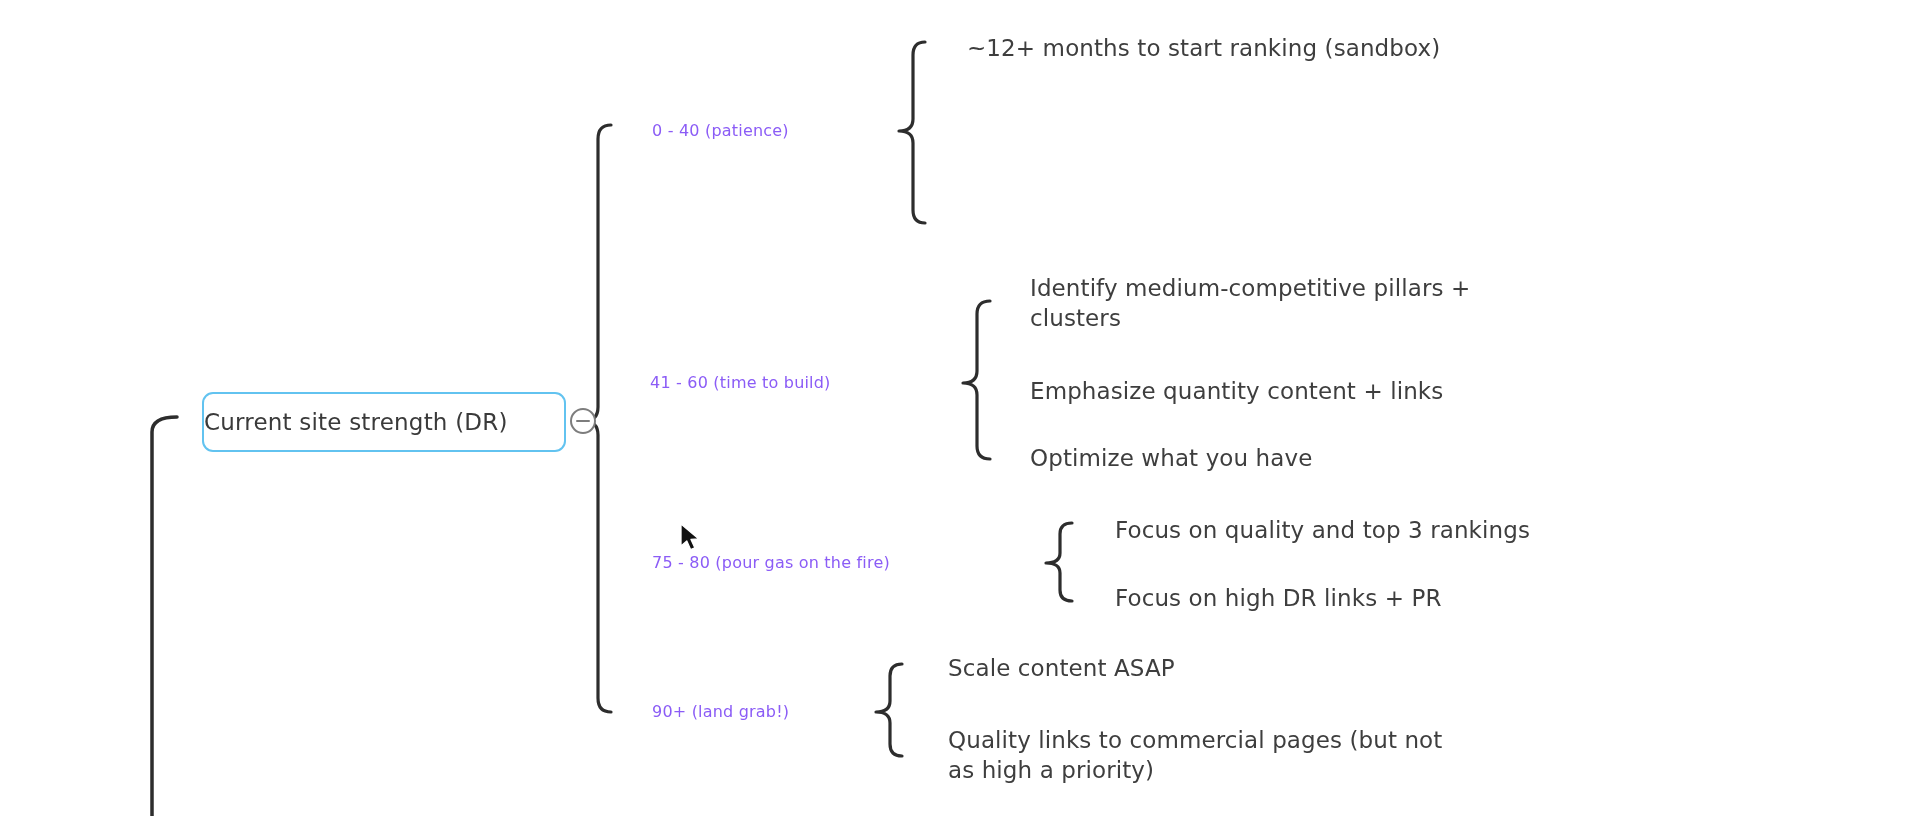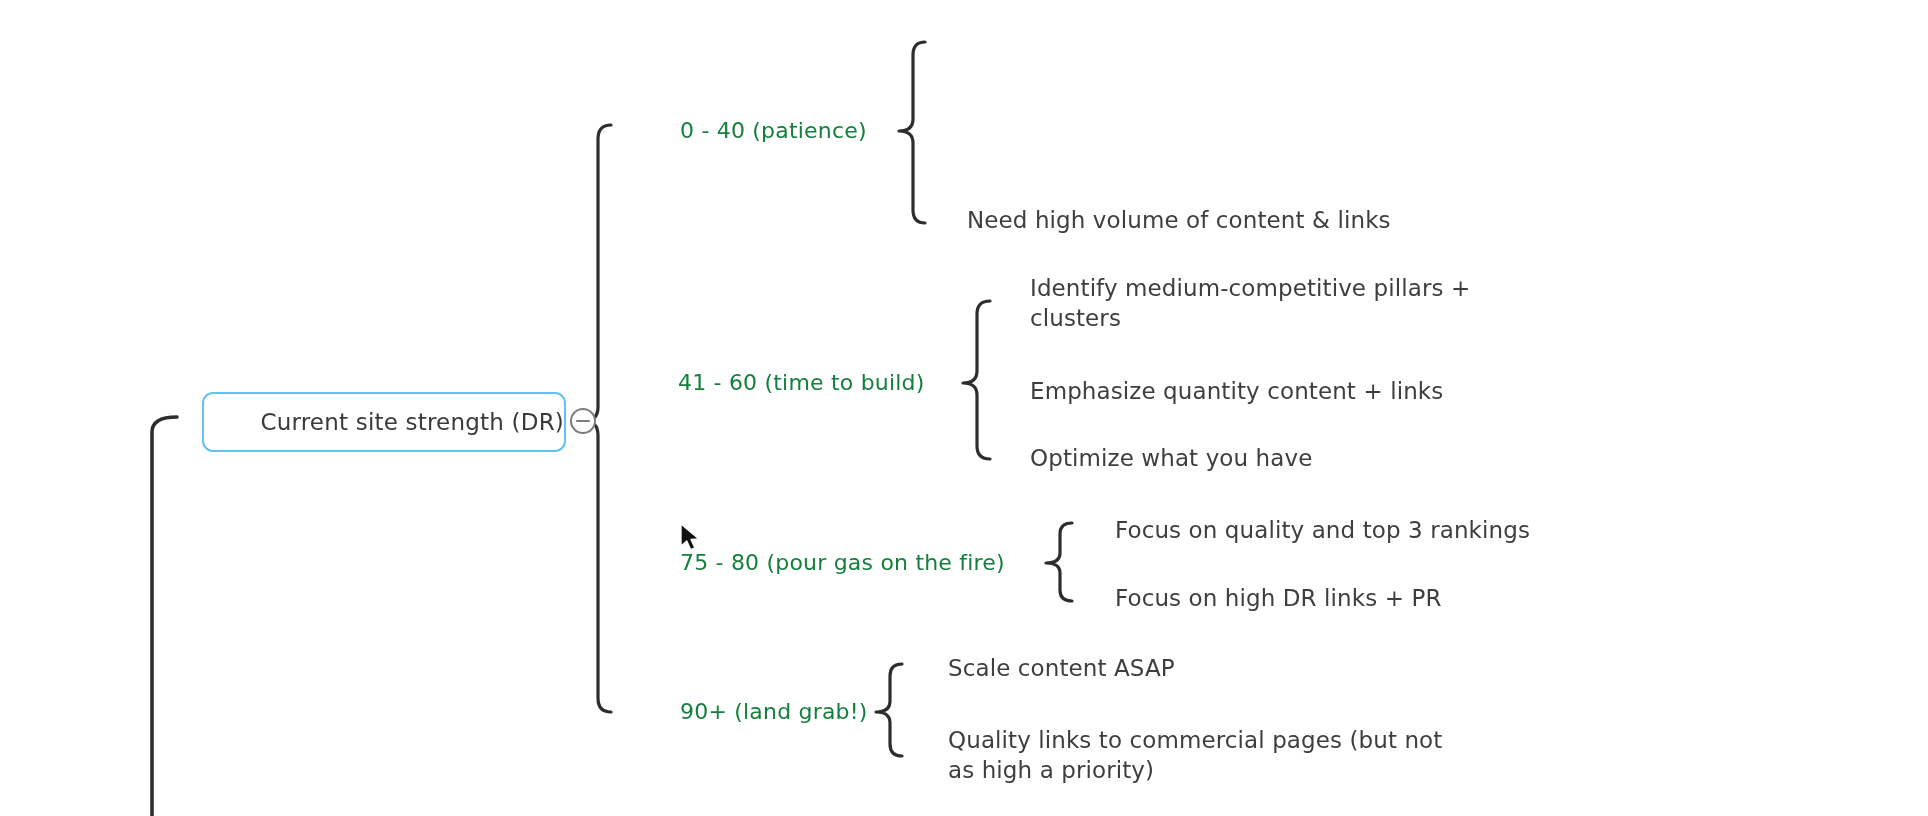--- a/index.html
+++ b/index.html
@@ -6,32 +6,32 @@
   .canvas{
     position:relative;width:1928px;height:816px;background:#ffffff;
     font-family:"DejaVu Sans", sans-serif;overflow:hidden;
   }
   .links{position:absolute;left:0;top:0;}
   .brace{fill:none;stroke:#2d2d2d;stroke-width:3.2;stroke-linecap:round;stroke-linejoin:round;}
   .brace.parent{stroke-width:3.5;}
   .node.root{
     position:absolute;left:202px;top:392px;width:364px;height:60px;
     box-sizing:border-box;border:2.5px solid #62c3f0;border-radius:11px;background:#ffffff;
-    display:flex;align-items:center;justify-content:flex-end;
+    display:flex;align-items:center;justify-content:flex-start;
     font-size:23px;color:#3a3a3a;letter-spacing:.2px;white-space:nowrap;
   }
   .collapse{
     position:absolute;left:570px;top:408px;width:26px;height:26px;box-sizing:border-box;
     border:2px solid #7d7d7d;border-radius:50%;background:#ffffff;
     display:flex;align-items:center;justify-content:center;z-index:3;
   }
   .collapse .minus{display:block;width:14px;height:2.2px;background:#7d7d7d;border-radius:1px;}
   .blabel{
-    position:absolute;font-size:22px;line-height:30px;color:#15803d;
-    white-space:nowrap;letter-spacing:.2px;margin-left:28px;
+    position:absolute;font-size:16px;line-height:30px;color:#8b5cf6;
+    white-space:nowrap;letter-spacing:.2px;
   }
   .leaf{position:absolute;color:#3e3e3e;}
   .leaf .ln{font-size:23px;line-height:30px;white-space:nowrap;letter-spacing:.1px;}
   .cursor{position:absolute;left:0;top:0;z-index:5;}
 </style>
 </head>
 <body>
 
 <div class="canvas">
 
@@ -56,22 +56,22 @@
 
   <div class="collapse">
     <span class="minus"></span>
   </div>
 
   <div class="blabel" style="left:652px;top:116px">0 - 40 (patience)</div>
   <div class="blabel" style="left:650px;top:368px">41 - 60 (time to build)</div>
   <div class="blabel" style="left:652px;top:548px">75 - 80 (pour gas on the fire)</div>
   <div class="blabel" style="left:652px;top:697px">90+ (land grab!)</div>
 
-  <div class="leaf" style="left:967px;top:205px">
-    <div class="ln">Need high volume of content &amp; links</div>
+  <div class="leaf" style="left:967px;top:33px">
+    <div class="ln">~12+ months to start ranking (sandbox)</div>
   </div>
 
   <div class="leaf" style="left:1030px;top:376px">
     <div class="ln">Emphasize quantity content + links</div>
   </div>
   <div class="leaf" style="left:1030px;top:273px">
     <div class="ln">Identify medium-competitive pillars +</div>
     <div class="ln">clusters</div>
   </div>
   <div class="leaf" style="left:1030px;top:443px">

